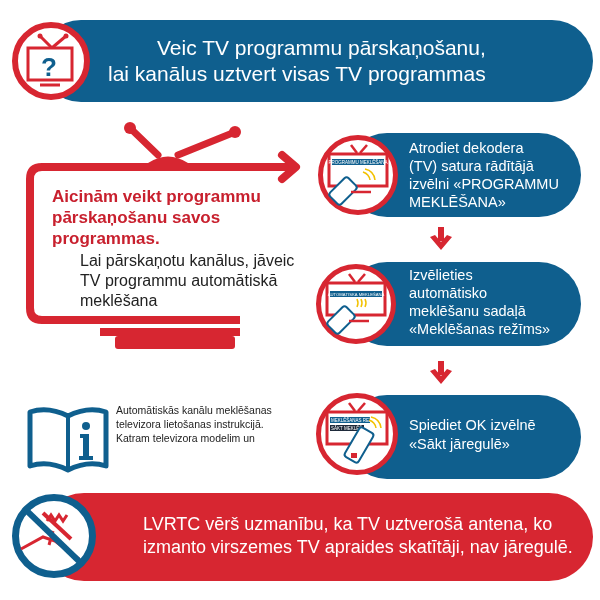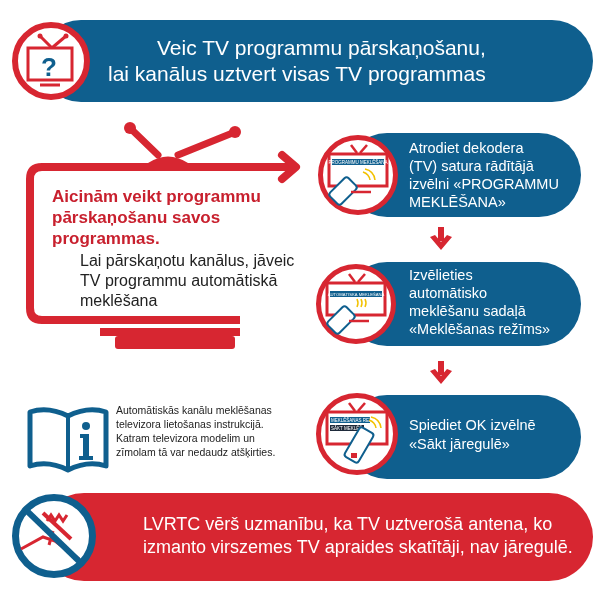--- a/index.html
+++ b/index.html
@@ -126,21 +126,20 @@
 <svg class="abs" style="left:26px;top:402px;" width="84" height="74">
   <path d="M4 10 Q22 4 42 14 Q62 4 80 10 V64 Q62 58 42 68 Q22 58 4 64 Z" fill="#fff" stroke="#0f5f8e" stroke-width="5" stroke-linejoin="round"></path>
   <line x1="42" y1="14" x2="42" y2="68" stroke="#0f5f8e" stroke-width="4"></line>
   <circle cx="60" cy="24" r="4" fill="#0f5f8e"></circle>
   <path d="M54 32 H63 V54 H67 V58 H53 V54 H57 V36 H54 Z" fill="#0f5f8e"></path>
 </svg>
 <div class="abs" style="left:116px;top:403px;color:#222;font-size:10.5px;line-height:14px;">
   <div>Automātiskās kanālu meklēšanas</div>
   <div>televizora lietošanas instrukcijā.</div>
   <div>Katram televizora modelim un</div>
-  <div>zīmolam tā var nedaudz atšķirties.</div>
 </div>
 
 <div class="abs pill-red" style="left:40px;top:493px;width:553px;height:88px;border-radius:44px;"></div>
 <div class="circle-icon" style="left:12px;top:494px;width:84px;height:84px;border:7px solid #0f5f8e;">
   <svg width="70" height="70" viewBox="0 0 70 70">
     <path d="M2 48 L24 36 L36 40 L60 58" fill="none" stroke="#d72631" stroke-width="3"></path>
     <line x1="24" y1="12" x2="52" y2="38" stroke="#d72631" stroke-width="4"></line>
     <path d="M28 20 l4 -6 l4 6 l4 -6 l4 6 l4 -6" fill="none" stroke="#d72631" stroke-width="3"></path>
     <line x1="34" y1="30" x2="30" y2="44" stroke="#d72631" stroke-width="3"></line>
     <line x1="6" y1="8" x2="64" y2="64" stroke="#0f5f8e" stroke-width="6"></line>

